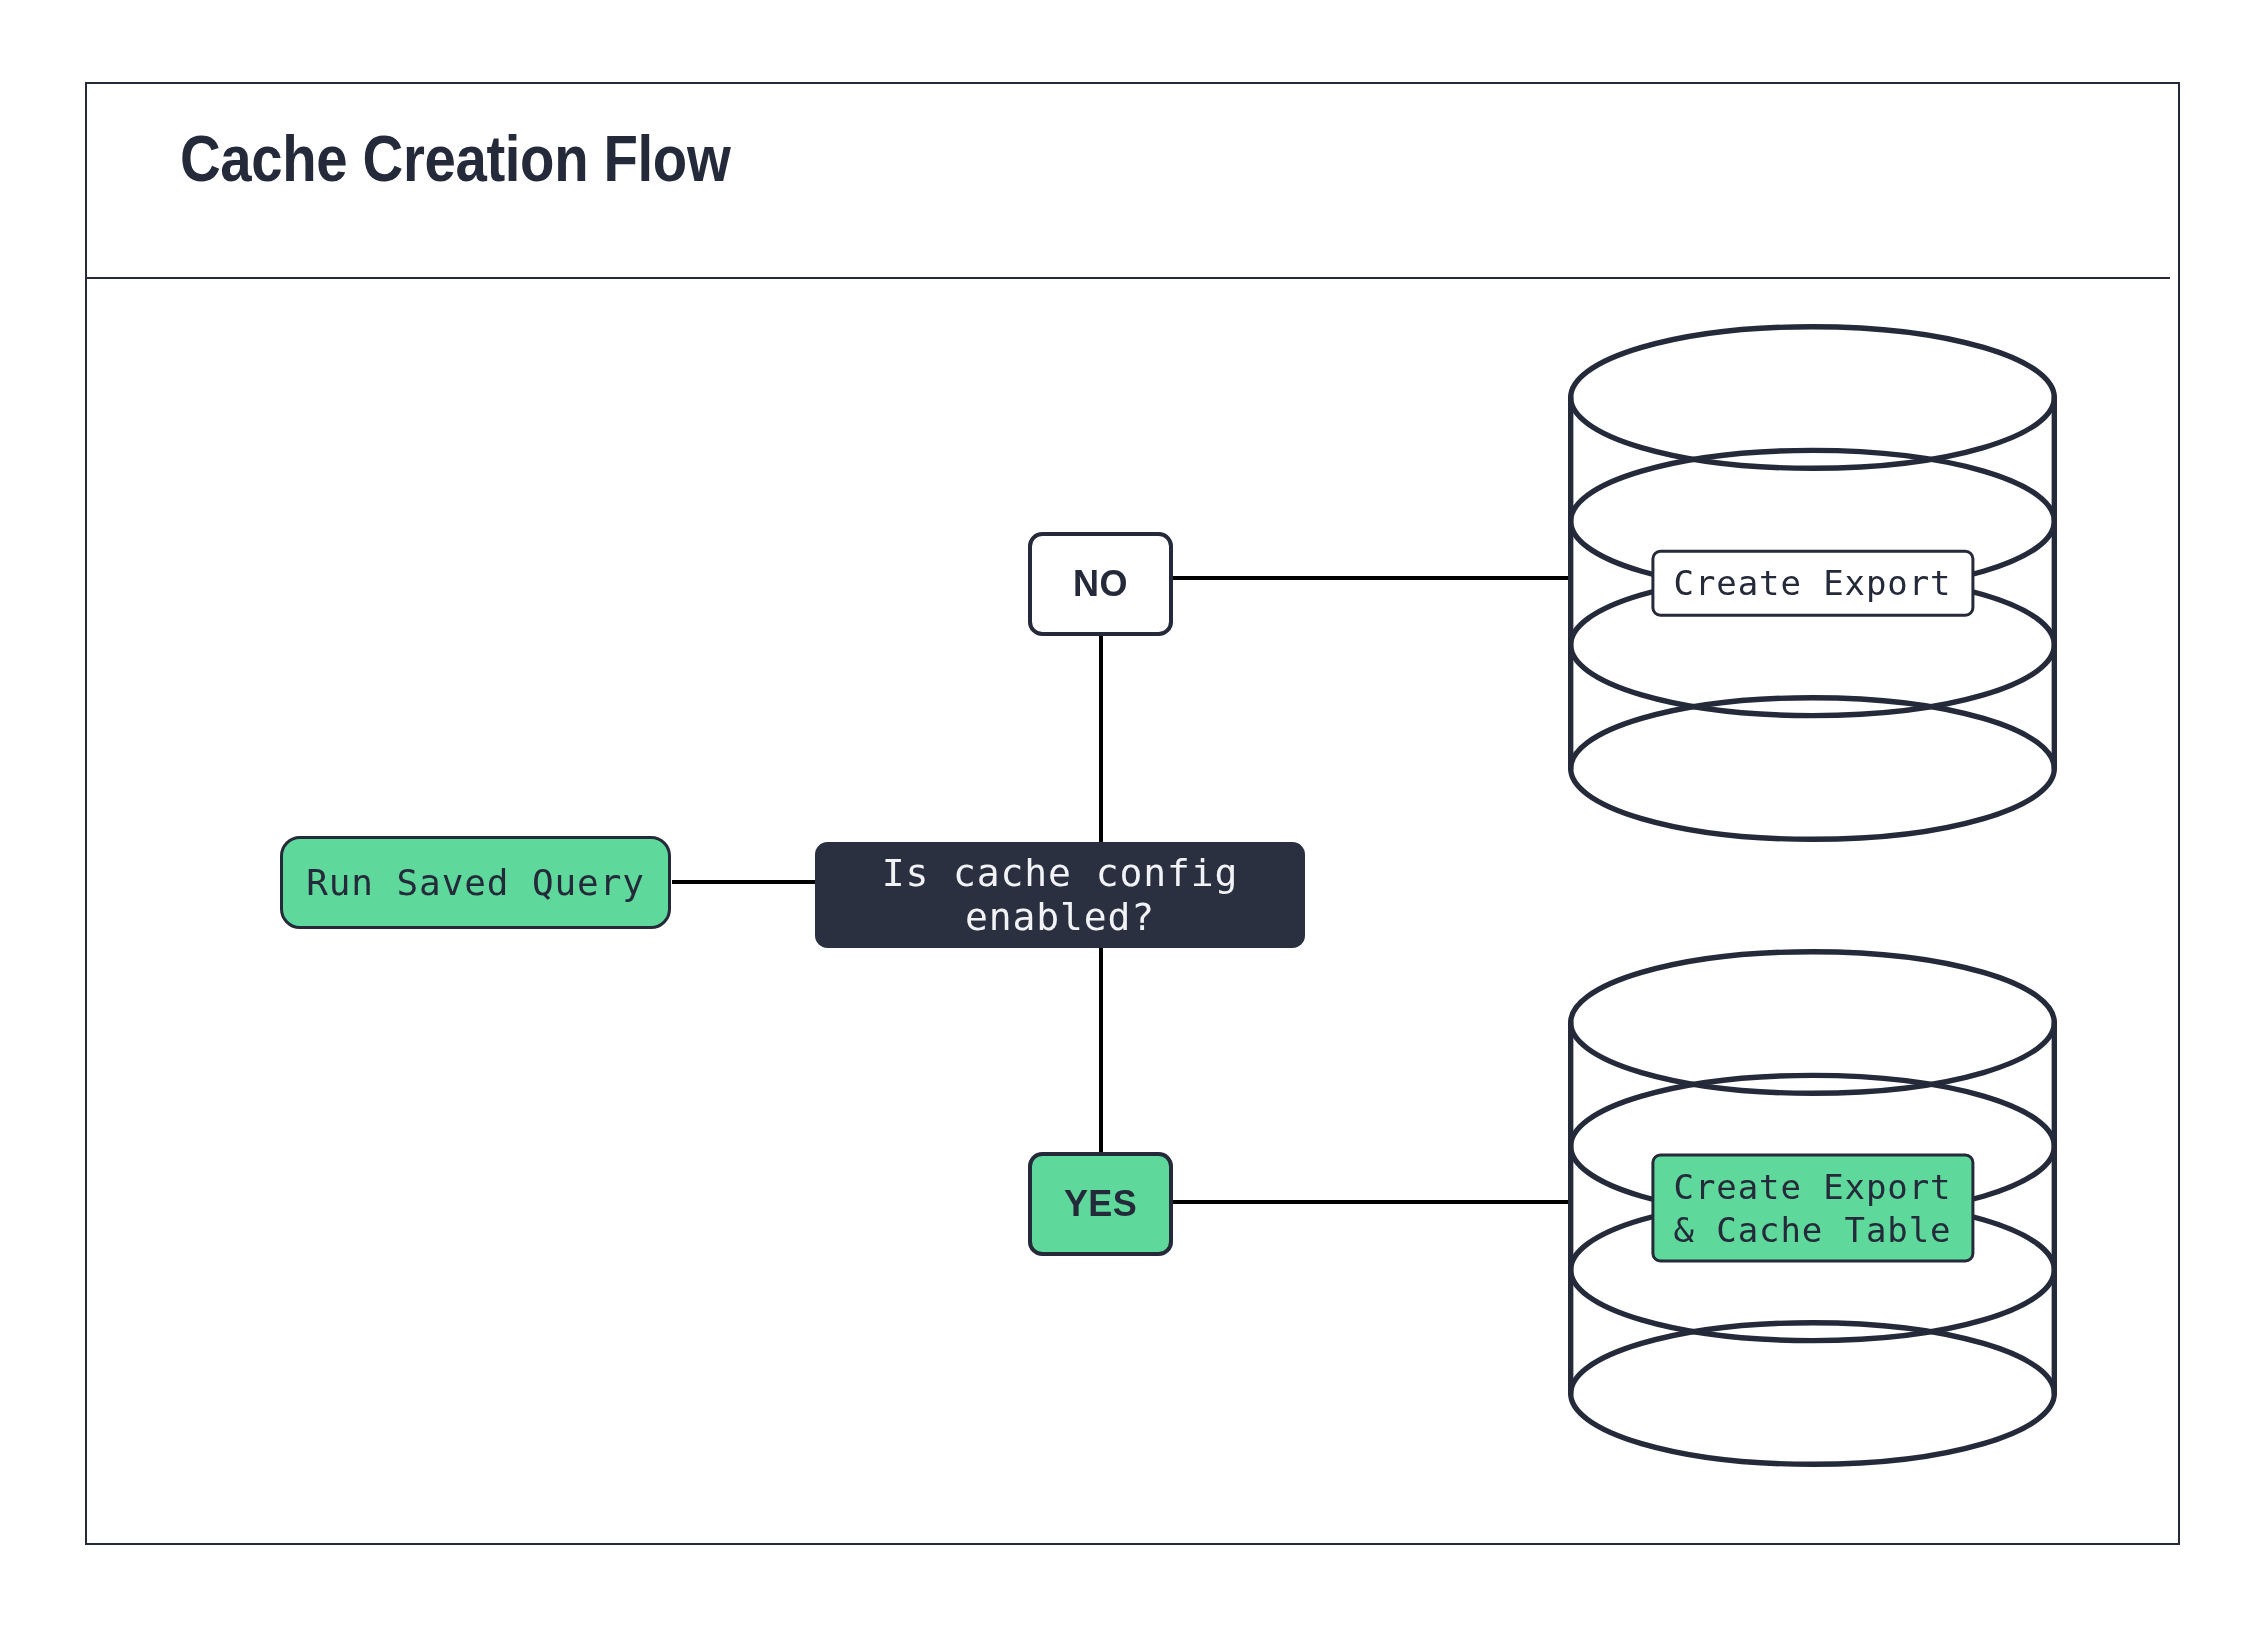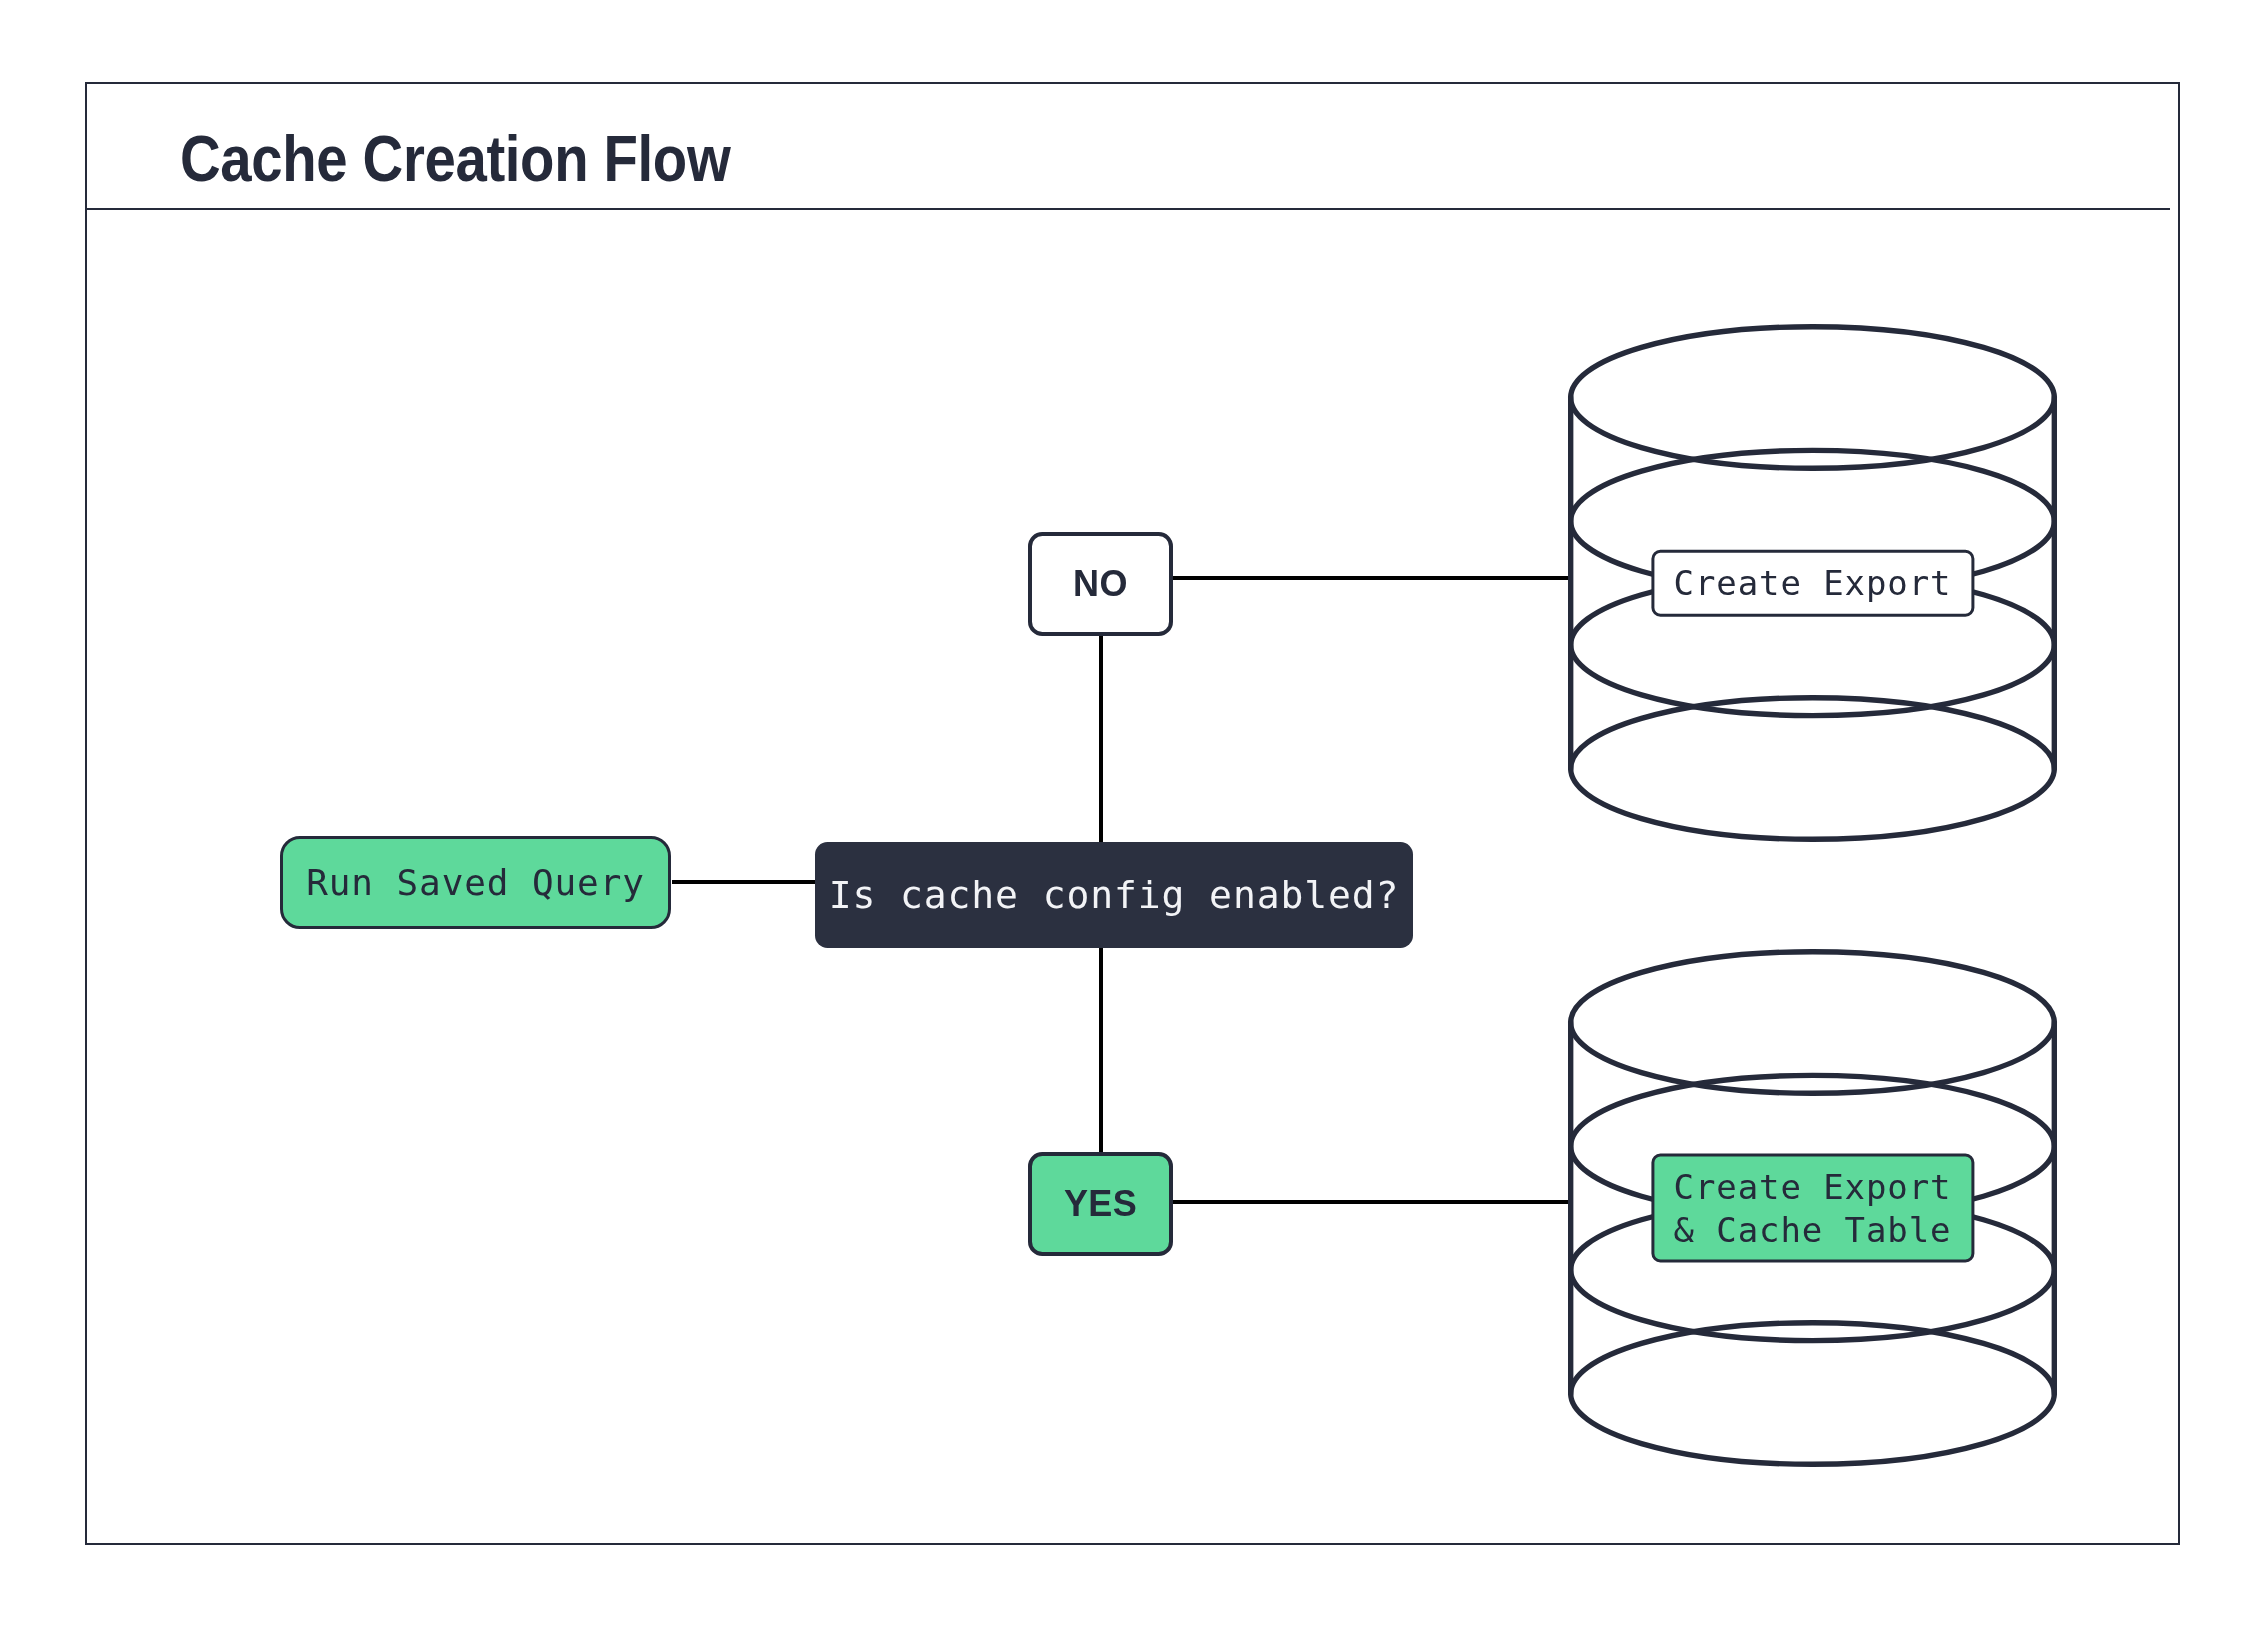--- a/index.html
+++ b/index.html
@@ -30,21 +30,21 @@
     height: 1463px;
     border: 2.7px solid #252a3a;
     box-sizing: border-box;
     background: #ffffff;
   }
   .frame-header {
     position: absolute;
     left: 0;
     top: 0;
     right: 8px;
-    height: 126px;
+    height: 195px;
     border-bottom: 2.7px solid #252a3a;
     box-sizing: border-box;
   }
   .diagram-title {
     position: absolute;
     left: 93px;
     top: 38px;
     font-family: "Liberation Sans Narrow", "Liberation Sans", sans-serif;
     font-size: 64px;
     font-weight: bold;
@@ -188,21 +188,21 @@
         <ellipse cx="273" cy="220" rx="270" ry="79" fill="none" stroke="#252a3a" stroke-width="6"></ellipse>
         <ellipse cx="273" cy="358" rx="270" ry="79" fill="none" stroke="#252a3a" stroke-width="6"></ellipse>
         <ellipse cx="273" cy="496" rx="270" ry="79" fill="none" stroke="#252a3a" stroke-width="6"></ellipse>
       </svg>
       <div class="cyl-label is-green"><span>Create Export</span>
 <span>&amp; Cache Table</span></div>
     </div>
 
     <div class="node node-process" style="left:280px; top:836px; width:391px; height:93px;">Run Saved Query</div>
 
-    <div class="node node-decision" style="left:815px; top:842px; width:598px; height:106px;">Is cache config enabled?</div>
+    <div class="node node-decision" style="left:815px; top:842px; width:490px; height:106px;">Is cache config enabled?</div>
 
     <div class="node node-branch" style="left:1028px; top:532px; width:145px; height:104px;">NO</div>
 
     <div class="node node-branch is-yes" style="left:1028px; top:1152px; width:145px; height:104px;">YES</div>
 
   </div>
 </div>
 
 
 </body></html>

